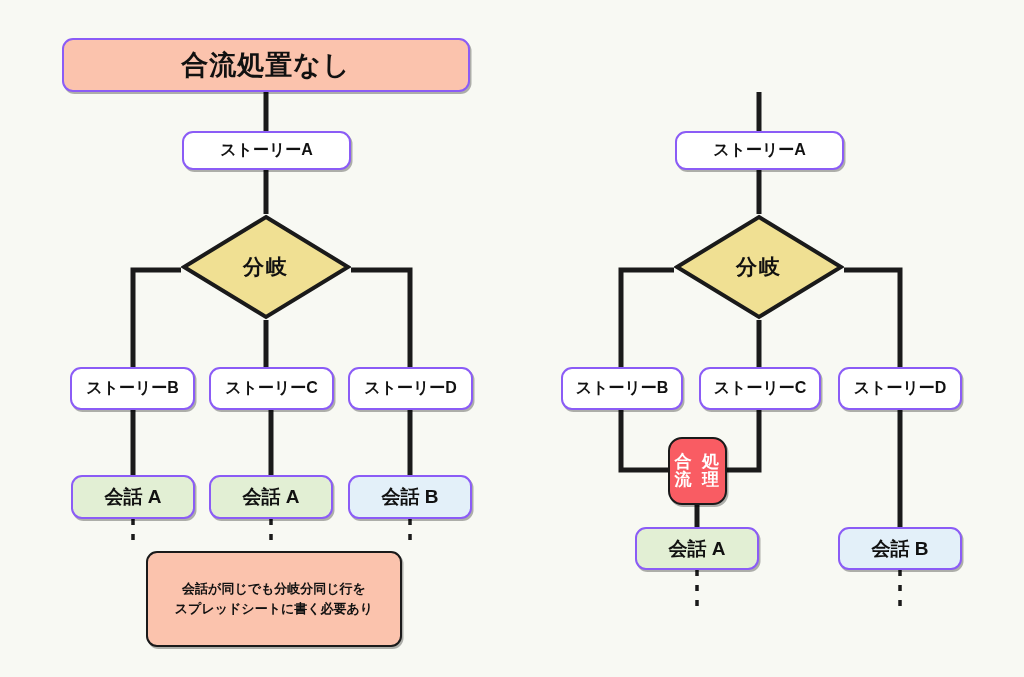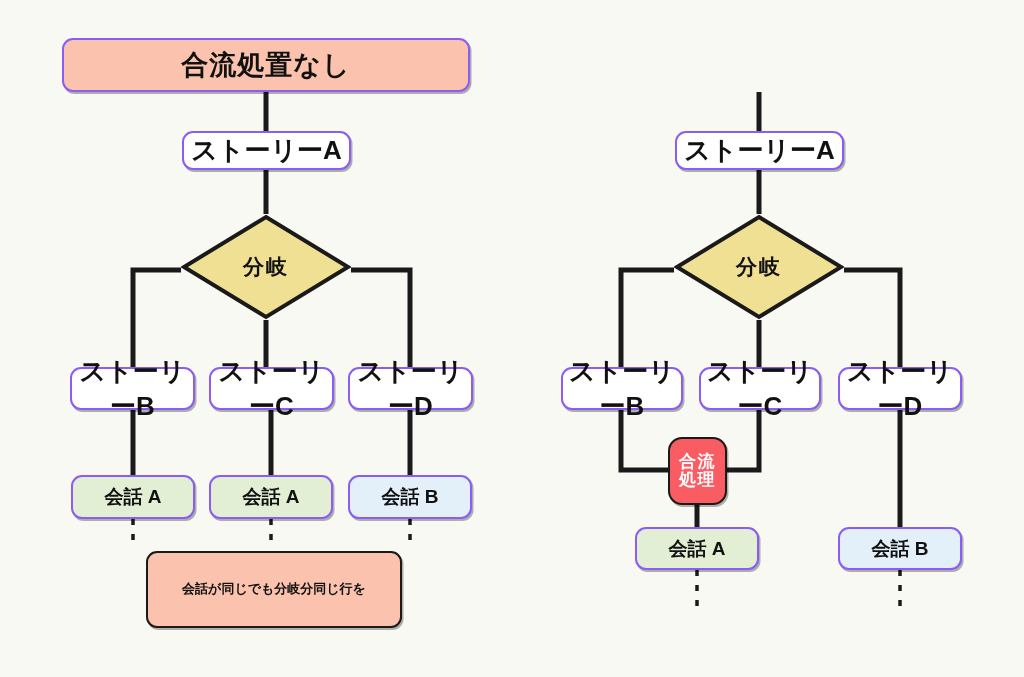--- a/index.html
+++ b/index.html
@@ -43,21 +43,21 @@
     border-radius: 11px;
     font-size: 27px;
     letter-spacing: 1px;
     box-shadow: 1.5px 2px 0 rgba(0,0,0,0.30);
   }
   .hdr-pink { background: #fbc3ad; }
   .hdr-teal { background: #6ed4c5; }
 
   .story {
     border-radius: 11px;
-    font-size: 26px;
+    font-size: 16px;
     letter-spacing: 0px;
     box-shadow: 1.5px 2px 0 rgba(0,0,0,0.30);
   }
   .talk {
     border-radius: 11px;
     font-size: 19px;
     box-shadow: 1.5px 2px 0 rgba(0,0,0,0.30);
   }
   .talk-green { background: #e2efd4; }
   .talk-blue  { background: #e3f0f9; }
@@ -173,39 +173,40 @@
   </div>
 
   <div class="node story" style="left:70px; top:367px; width:125px; height:43px;">ストーリーB</div>
   <div class="node story" style="left:209px; top:367px; width:125px; height:43px;">ストーリーC</div>
   <div class="node story" style="left:348px; top:367px; width:125px; height:43px;">ストーリーD</div>
 
   <div class="node talk talk-green" style="left:71px; top:475px; width:124px; height:44px;">会話 A</div>
   <div class="node talk talk-green" style="left:209px; top:475px; width:124px; height:44px;">会話 A</div>
   <div class="node talk talk-blue" style="left:348px; top:475px; width:124px; height:44px;">会話 B</div>
 
-  <div class="note" style="left:146px; top:551px; width:256px; height:77px;">
+  <div class="note" style="left:146px; top:551px; width:256px; height:96px;">
     <div class="l1">会話が同じでも分岐分同じ行を</div>
+    <div class="l2">スプレッドシートに書く必要あり</div>
   </div>
 
 
   <div class="node story" style="left:675px; top:131px; width:169px; height:39px;">ストーリーA</div>
 
   <div class="diamond" style="left:674px; top:214px; width:170px; height:106px;">
     <svg width="170" height="106" viewBox="0 0 170 106">
       <polygon points="85,3 167,53 85,103 3,53" fill="#f0e093" stroke="#1a1a1a" stroke-width="4" stroke-linejoin="miter"></polygon>
     </svg>
     <div class="dlabel">分岐</div>
   </div>
 
   <div class="node story" style="left:561px; top:367px; width:122px; height:43px;">ストーリーB</div>
   <div class="node story" style="left:699px; top:367px; width:122px; height:43px;">ストーリーC</div>
   <div class="node story" style="left:838px; top:367px; width:124px; height:43px;">ストーリーD</div>
 
-  <div class="node merge" style="left:668px; top:437px; width:59px; height:68px; flex-direction:column;">
+  <div class="node merge" style="left:668px; top:437px; width:59px; height:68px; flex-direction:row;">
     <span>合流</span>
     <span>処理</span>
   </div>
 
   <div class="node talk talk-green" style="left:635px; top:527px; width:124px; height:43px;">会話 A</div>
   <div class="node talk talk-blue" style="left:838px; top:527px; width:124px; height:43px;">会話 B</div>
 
 </div>
 
 </body></html>

